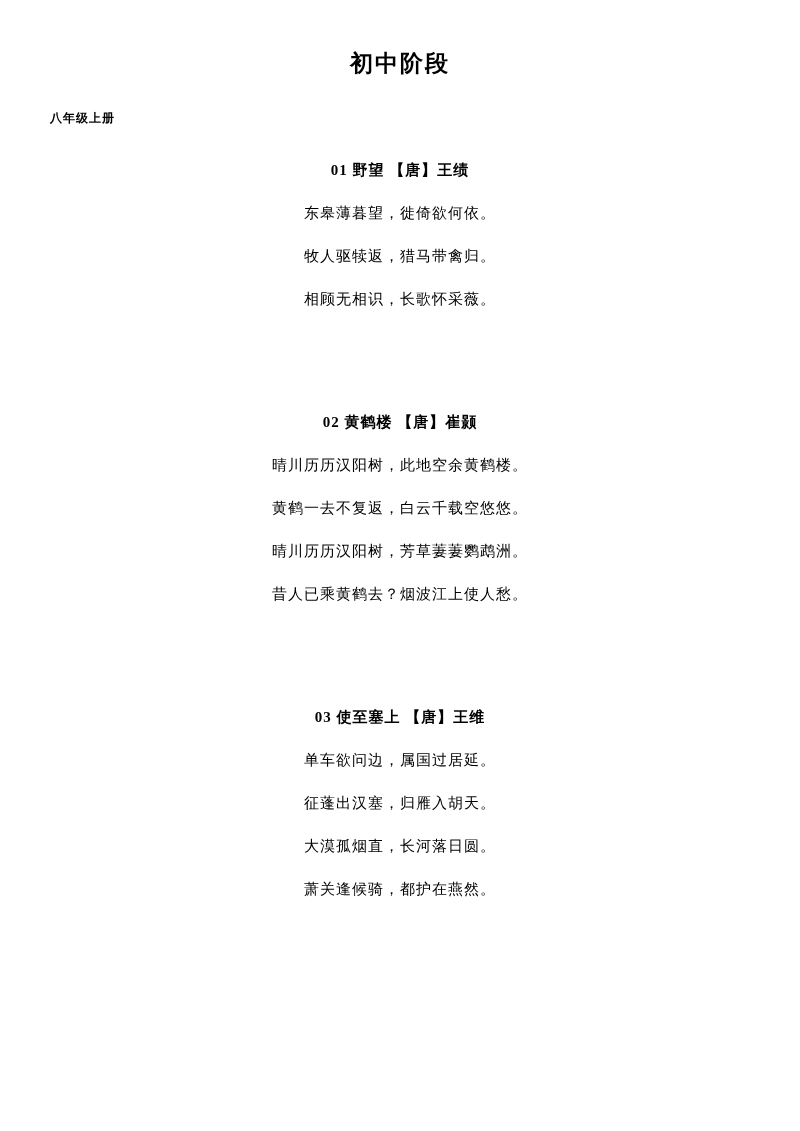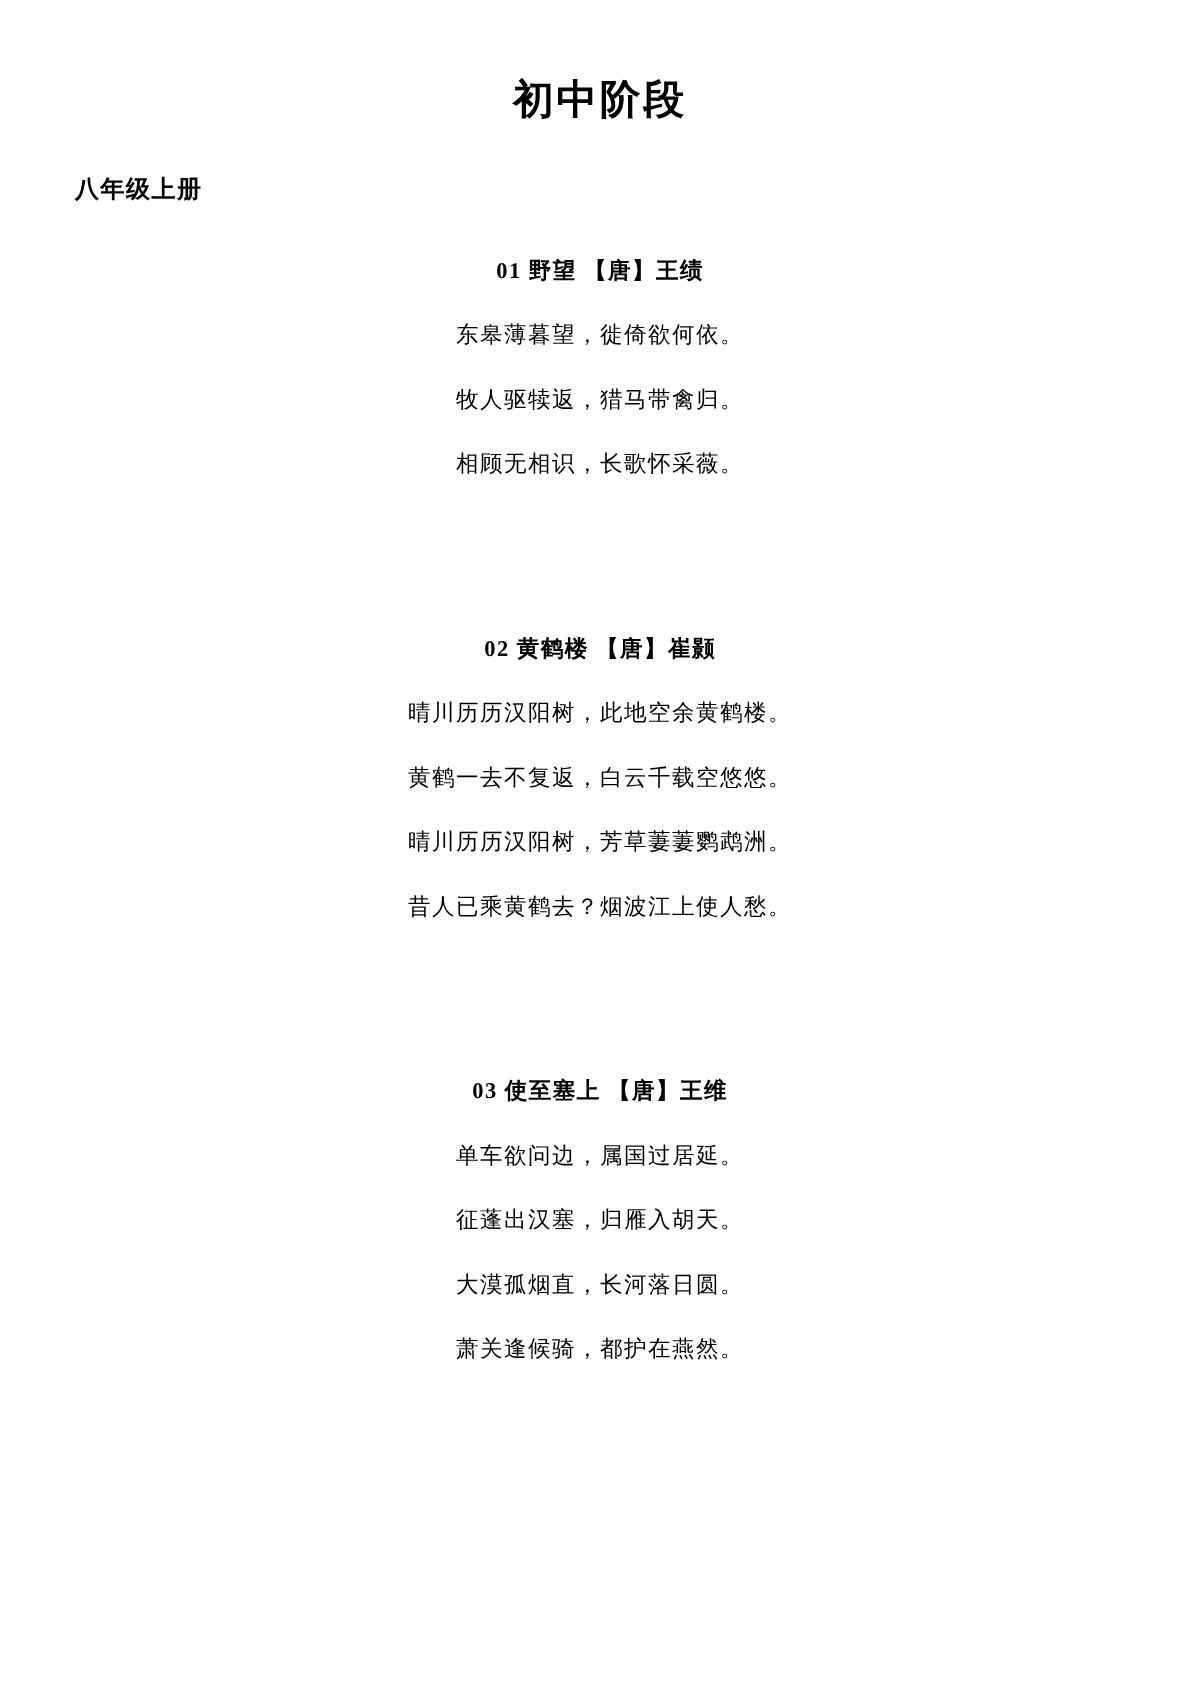--- a/index.html
+++ b/index.html
@@ -17,29 +17,29 @@
   }
   .page {
     width: 800px;
     height: 1131px;
     box-sizing: border-box;
     padding: 0;
     position: relative;
   }
   .doc-title {
     text-align: center;
-    font-size: 27px;
+    font-size: 23px;
     font-weight: bold;
     letter-spacing: 2px;
     margin-top: 48px;
     margin-bottom: 0;
     line-height: 1.4;
   }
   .subtitle {
-    font-size: 16px;
+    font-size: 12px;
     font-weight: bold;
     margin-top: 30px;
     margin-left: 50px;
     letter-spacing: 1px;
   }
   .poem {
     margin-top: 34px;
   }
   .poem-heading {
     text-align: center;

